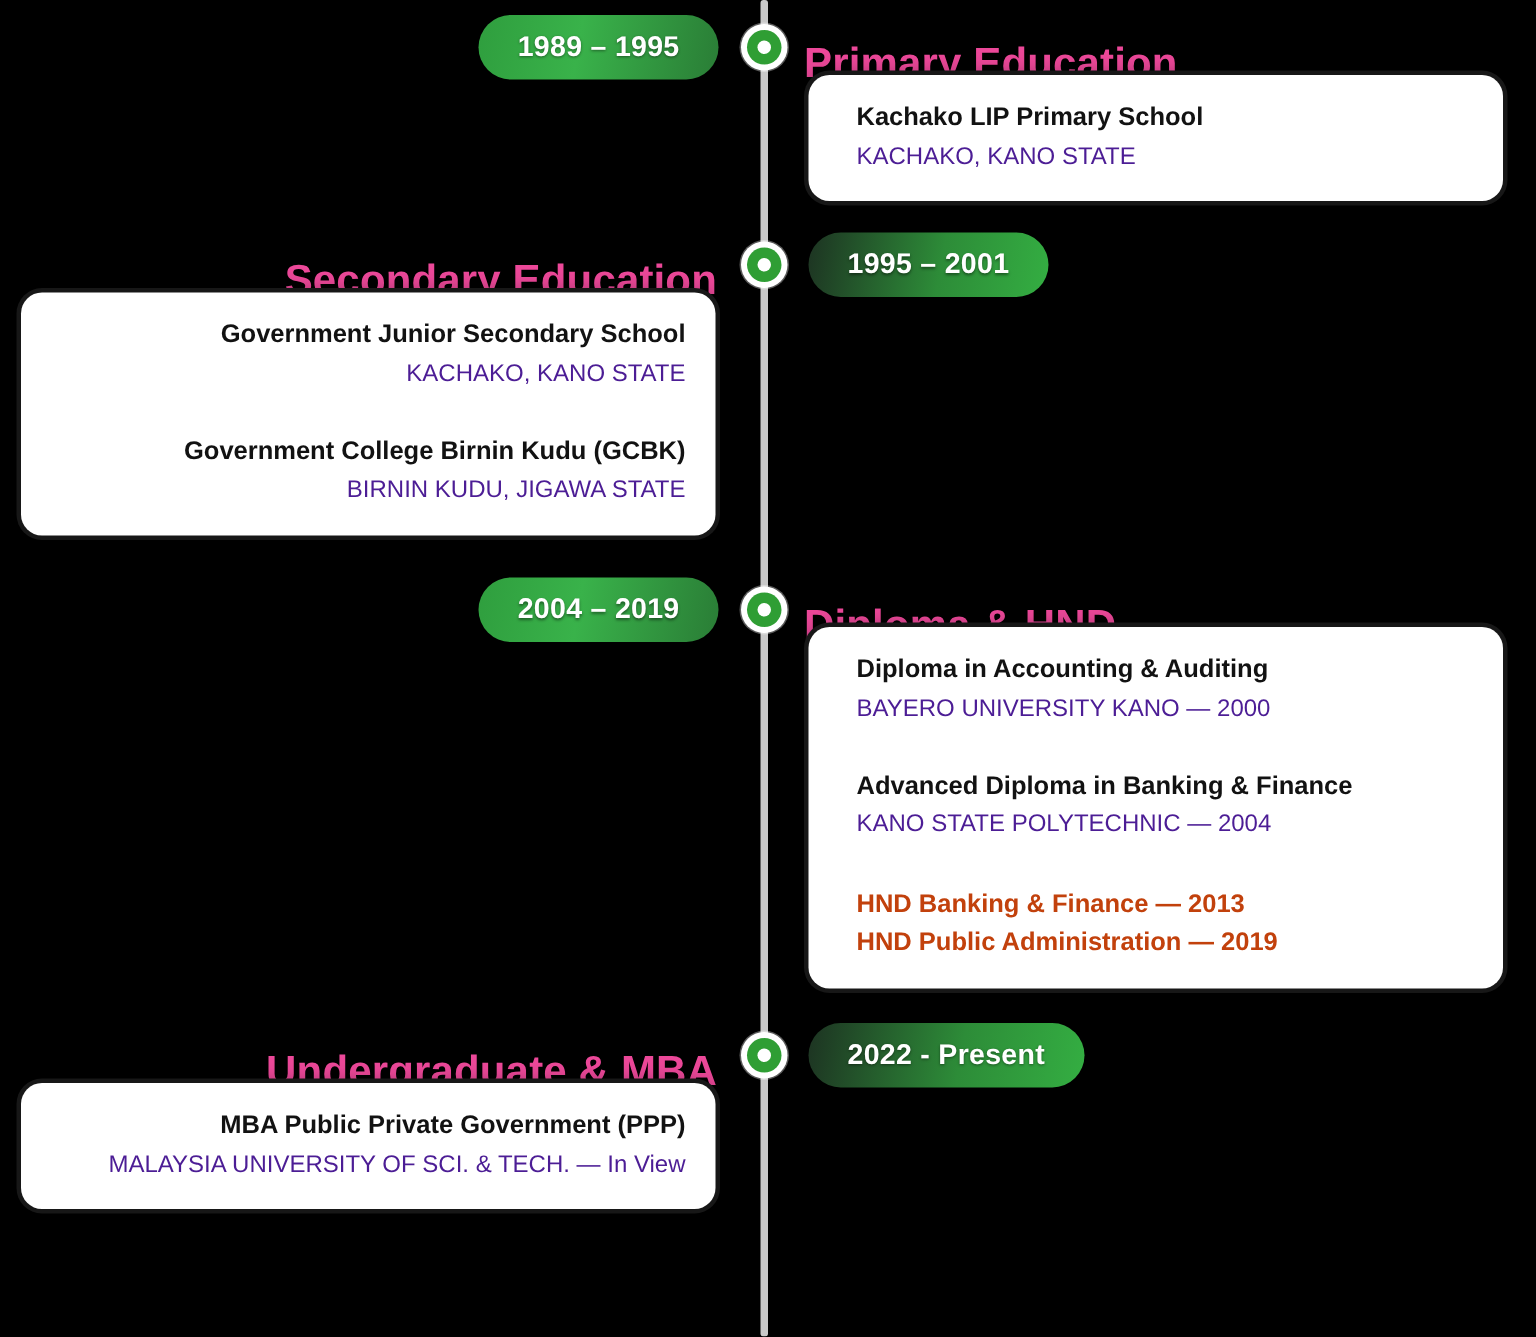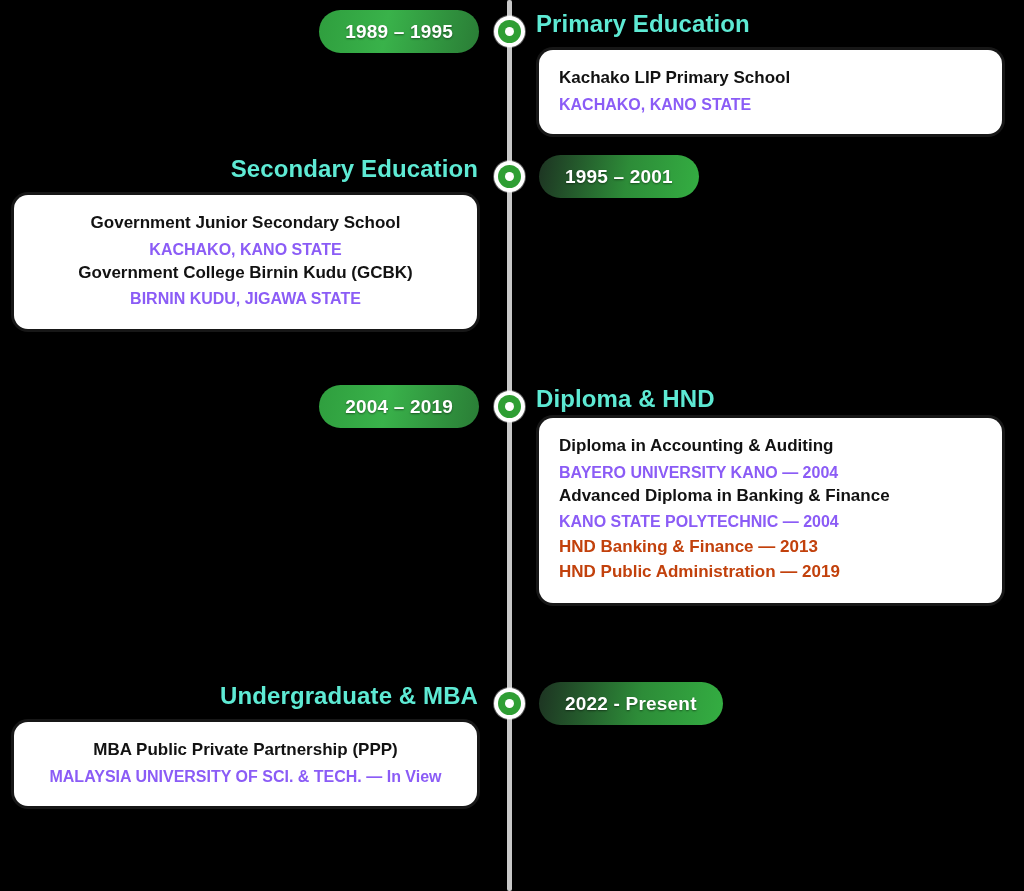--- a/index.html
+++ b/index.html
@@ -91,53 +91,53 @@
     background: linear-gradient(100deg, #2f9e3e 0%, #39b24a 42%, #2a7d36 100%);
   }
   .pill.right {
     left: 539px;
     background: linear-gradient(100deg, #1d3322 0%, #2d8c38 55%, #34ae42 100%);
   }
 
   
   .sec-title {
     position: absolute;
-    top: 0;
-    font-size: 24px;
+    top: 16px;
+    font-size: 28px;
     font-weight: 800;
     letter-spacing: 0.1px;
-    color: #5eead4;
+    color: #ec4899;
     white-space: nowrap;
   }
   .sec-title.right { left: 536px; text-align: left; }
   .sec-title.left  { right: 546px; text-align: center; }
 
   
   .card {
     position: absolute;
     background: #ffffff;
     border-radius: 14px;
     box-shadow: 0 0 0 3px #171717, 0 6px 18px rgba(0,0,0,0.85);
-    padding: 16px 20px 18px 20px;
+    padding: 16px 20px 18px 32px;
   }
   .card.right { left: 539px; width: 463px; text-align: left; }
-  .card.left  { left: 14px;  width: 463px; text-align: center; }
-
-  .entry + .entry { }
+  .card.left  { left: 14px;  width: 463px; text-align: right; }
+
+  .entry + .entry { margin-top: 28px; }
 
   .entry-title {
     font-size: 17px;
     font-weight: 700;
     color: #121212;
     line-height: 1.45;
   }
   .entry-sub {
     font-size: 16px;
-    font-weight: 700;
-    color: #8b5cf6;
+    font-weight: 400;
+    color: #4c1d95;
     line-height: 1.45;
     margin-top: 2px;
   }
   .entry-line {
     font-size: 17px;
     font-weight: 700;
     color: #c2410c;
     line-height: 1.5;
   }
 </style>
@@ -188,21 +188,21 @@
         <div class="marker">
           <div class="marker-ring">
             <div class="marker-core"></div>
           </div>
         </div>
         <div class="sec-title right">Diploma &amp; HND</div>
       </div>
       <div class="card right" style="top: 418px;">
         <div class="entry">
           <div class="entry-title">Diploma in Accounting &amp; Auditing</div>
-          <div class="entry-sub">BAYERO UNIVERSITY KANO — 2004</div>
+          <div class="entry-sub">BAYERO UNIVERSITY KANO — 2000</div>
         </div>
         <div class="entry">
           <div class="entry-title">Advanced Diploma in Banking &amp; Finance</div>
           <div class="entry-sub">KANO STATE POLYTECHNIC — 2004</div>
         </div>
         <div class="entry">
           <div class="entry-line">HND Banking &amp; Finance — 2013</div>
           <div class="entry-line">HND Public Administration — 2019</div>
         </div>
       </div>
@@ -210,19 +210,19 @@
         <div class="pill right">2022 - Present</div>
         <div class="marker">
           <div class="marker-ring">
             <div class="marker-core"></div>
           </div>
         </div>
         <div class="sec-title left">Undergraduate &amp; MBA</div>
       </div>
       <div class="card left" style="top: 722px;">
         <div class="entry">
-          <div class="entry-title">MBA Public Private Partnership (PPP)</div>
+          <div class="entry-title">MBA Public Private Government (PPP)</div>
           <div class="entry-sub">MALAYSIA UNIVERSITY OF SCI. &amp; TECH. — In View</div>
         </div>
       </div>
     </div>
 
 </div>
 
 </body></html>

